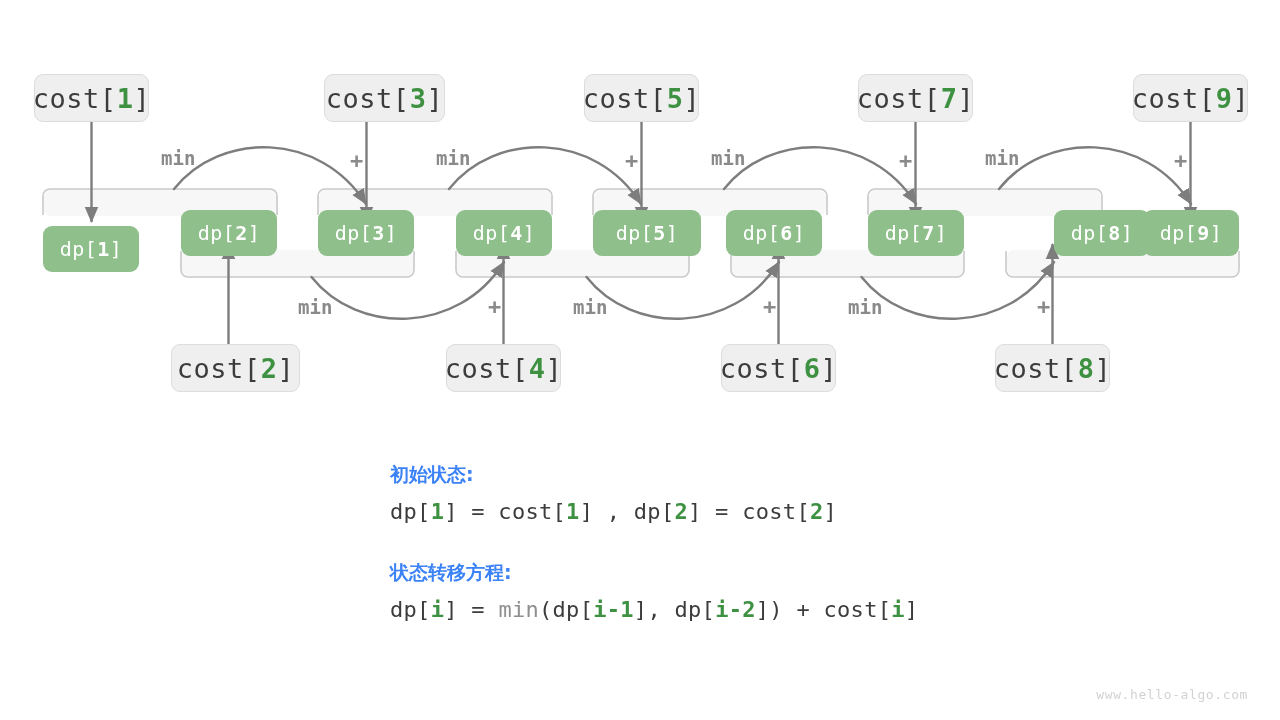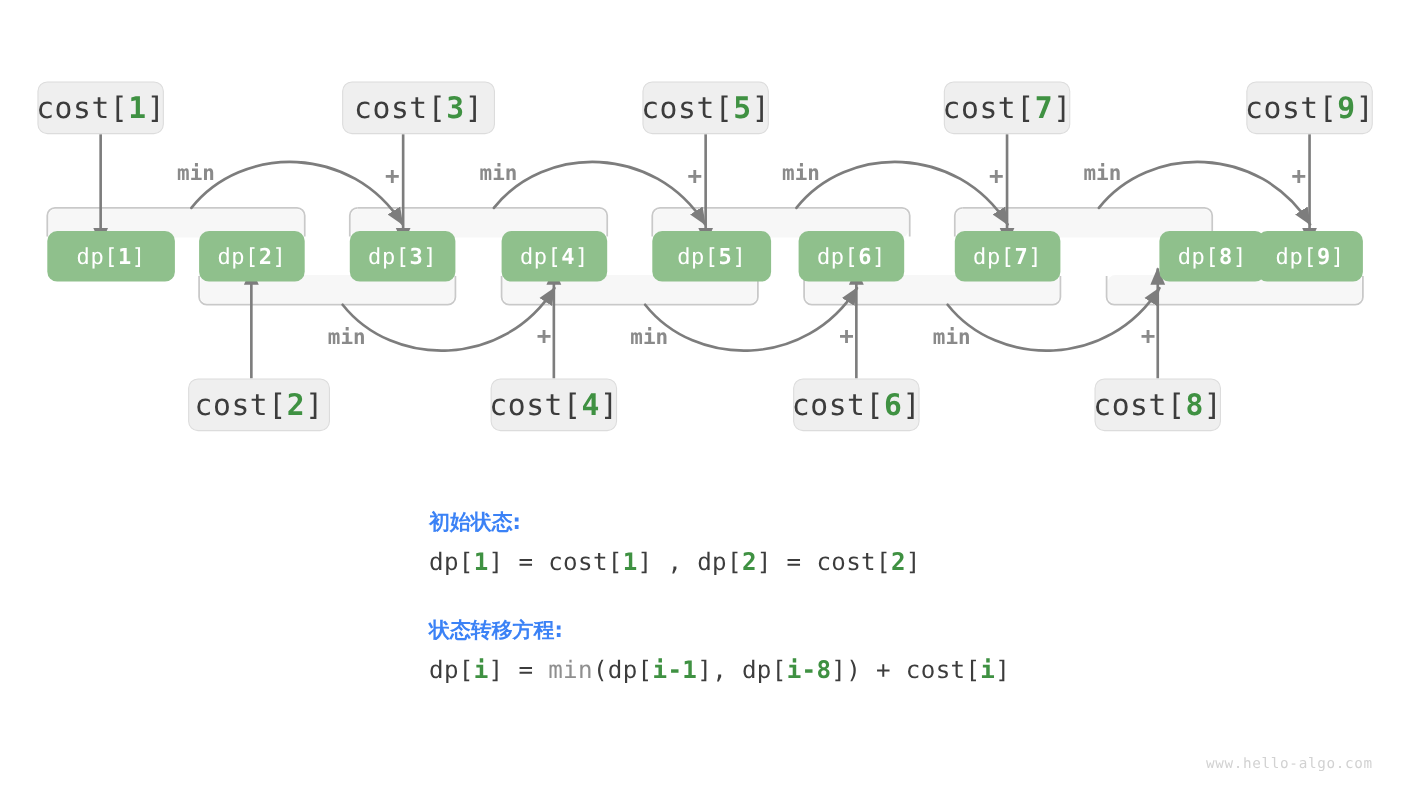--- a/index.html
+++ b/index.html
@@ -137,33 +137,33 @@
         <path d="M449,189 C495,131 595,131 641,204" fill="none" stroke="#7d7d7d" stroke-width="2.4" stroke-linecap="round" marker-end="url(#ah)"></path>
         <path d="M724,189 C770,131 870,131 916,204" fill="none" stroke="#7d7d7d" stroke-width="2.4" stroke-linecap="round" marker-end="url(#ah)"></path>
         <path d="M999,189 C1045,131 1145,131 1191,204" fill="none" stroke="#7d7d7d" stroke-width="2.4" stroke-linecap="round" marker-end="url(#ah)"></path>
         <path d="M311.5,277 C357.5,335 458,335 504,262" fill="none" stroke="#7d7d7d" stroke-width="2.4" stroke-linecap="round" marker-end="url(#ah)"></path>
         <path d="M586.5,277 C632.5,335 733,335 779,262" fill="none" stroke="#7d7d7d" stroke-width="2.4" stroke-linecap="round" marker-end="url(#ah)"></path>
         <path d="M861.5,277 C907.5,335 1008,335 1054,262" fill="none" stroke="#7d7d7d" stroke-width="2.4" stroke-linecap="round" marker-end="url(#ah)"></path>
       </g>
   </svg>
 
   <div id="dp-layer">
-      <div class="node dp-node" style="left: 43px; top: 210px; width: 116px;"><span>dp[<span class="idx-white">1</span>]</span></div>
+      <div class="node dp-node" style="left: 43px; top: 226px; width: 96px;"><span>dp[<span class="idx-white">1</span>]</span></div>
       <div class="node dp-node" style="left: 181px; top: 210px; width: 96px;"><span>dp[<span class="idx-white">2</span>]</span></div>
       <div class="node dp-node" style="left: 318px; top: 210px; width: 96px;"><span>dp[<span class="idx-white">3</span>]</span></div>
       <div class="node dp-node" style="left: 456px; top: 210px; width: 96px;"><span>dp[<span class="idx-white">4</span>]</span></div>
       <div class="node dp-node" style="left: 593px; top: 210px; width: 108px;"><span>dp[<span class="idx-white">5</span>]</span></div>
       <div class="node dp-node" style="left: 726px; top: 210px; width: 96px;"><span>dp[<span class="idx-white">6</span>]</span></div>
       <div class="node dp-node" style="left: 868px; top: 210px; width: 96px;"><span>dp[<span class="idx-white">7</span>]</span></div>
       <div class="node dp-node" style="left: 1006px; top: 210px; width: 96px; margin-left: 48px;"><span>dp[<span class="idx-white">8</span>]</span></div>
       <div class="node dp-node" style="left: 1143px; top: 210px; width: 96px;"><span>dp[<span class="idx-white">9</span>]</span></div>
     </div>
   <div id="cost-layer">
       <div class="node cost-node" style="left: 34px; top: 74px; width: 115px;"><span>cost[<span class="idx-green">1</span>]</span></div>
-      <div class="node cost-node" style="left: 311px; top: 74px; width: 139px;"><span>cost[<span class="idx-green">3</span>]</span></div>
+      <div class="node cost-node" style="left: 324px; top: 74px; width: 121px;"><span>cost[<span class="idx-green">3</span>]</span></div>
       <div class="node cost-node" style="left: 584px; top: 74px; width: 115px;"><span>cost[<span class="idx-green">5</span>]</span></div>
       <div class="node cost-node" style="left: 858px; top: 74px; width: 115px;"><span>cost[<span class="idx-green">7</span>]</span></div>
       <div class="node cost-node" style="left: 1133px; top: 74px; width: 115px;"><span>cost[<span class="idx-green">9</span>]</span></div>
       <div class="node cost-node" style="left: 171px; top: 344px; width: 129px;"><span>cost[<span class="idx-green">2</span>]</span></div>
       <div class="node cost-node" style="left: 446px; top: 344px; width: 115px;"><span>cost[<span class="idx-green">4</span>]</span></div>
       <div class="node cost-node" style="left: 721px; top: 344px; width: 115px;"><span>cost[<span class="idx-green">6</span>]</span></div>
       <div class="node cost-node" style="left: 995px; top: 344px; width: 115px;"><span>cost[<span class="idx-green">8</span>]</span></div>
     </div>
   <div id="label-layer">
       <div class="arc-label" style="left: 161px; top: 147px;">min</div>
@@ -179,17 +179,17 @@
       <div class="plus-label" style="left: 1174px; top: 148px;">+</div>
       <div class="plus-label" style="left: 488px; top: 294px;">+</div>
       <div class="plus-label" style="left: 763px; top: 294px;">+</div>
       <div class="plus-label" style="left: 1037px; top: 294px;">+</div>
     </div>
 
   <div class="eq-block">
     <div class="eq-head">初始状态:</div>
     <div class="eq-line" id="eq-initial">dp[<span class="idx-green">1</span>] = cost[<span class="idx-green">1</span>] , dp[<span class="idx-green">2</span>] = cost[<span class="idx-green">2</span>]</div>
     <div class="eq-head">状态转移方程:</div>
-    <div class="eq-line last" id="eq-transition">dp[<span class="idx-green">i</span>] = <span class="dim">min</span>(dp[<span class="idx-green">i-1</span>], dp[<span class="idx-green">i-8</span>]) + cost[<span class="idx-green">i</span>]</div>
+    <div class="eq-line last" id="eq-transition">dp[<span class="idx-green">i</span>] = <span class="dim">min</span>(dp[<span class="idx-green">i-1</span>], dp[<span class="idx-green">i-2</span>]) + cost[<span class="idx-green">i</span>]</div>
   </div>
 
   <div class="watermark">www.hello-algo.com</div>
 </div>
 
 </body></html>

